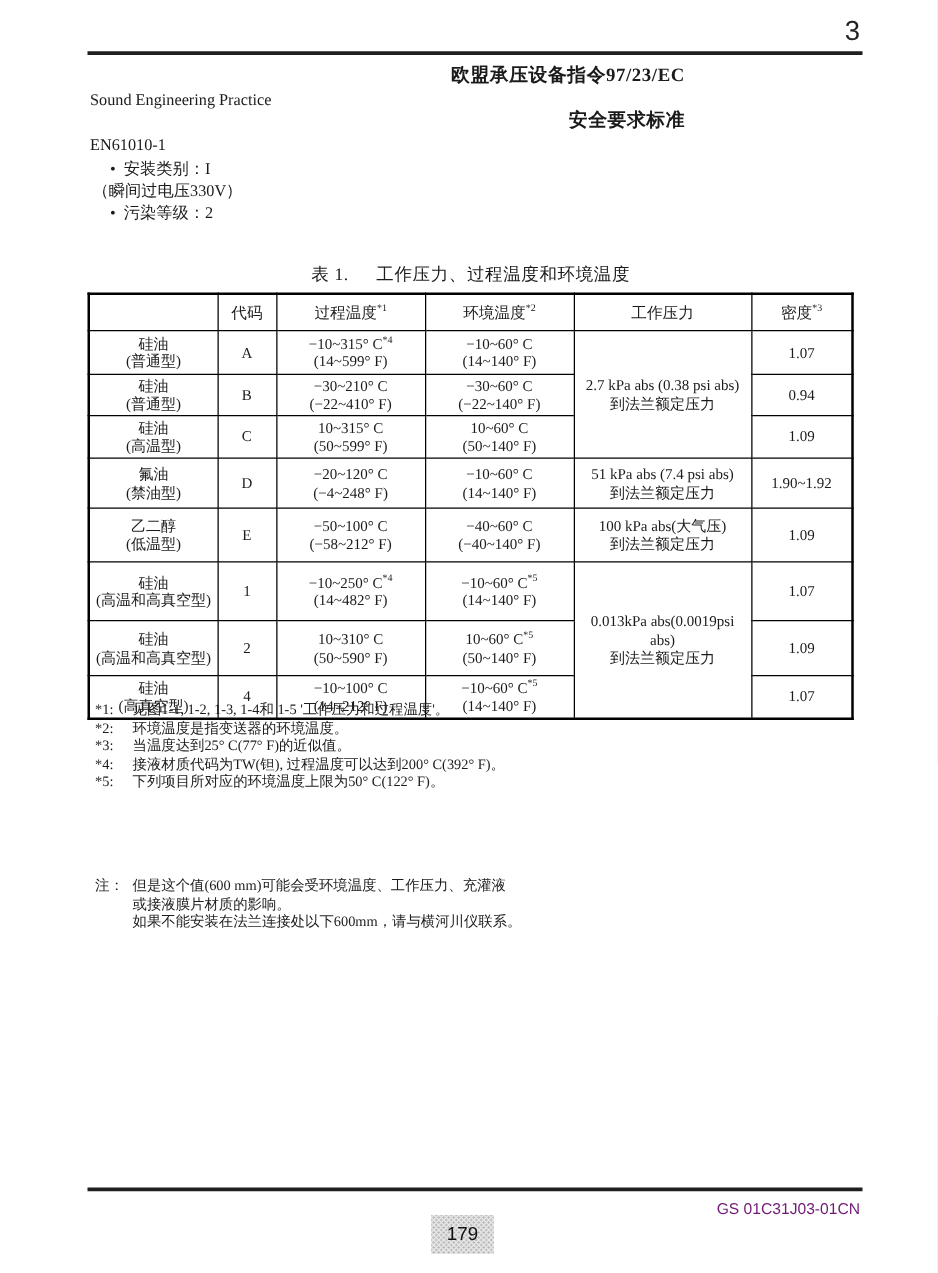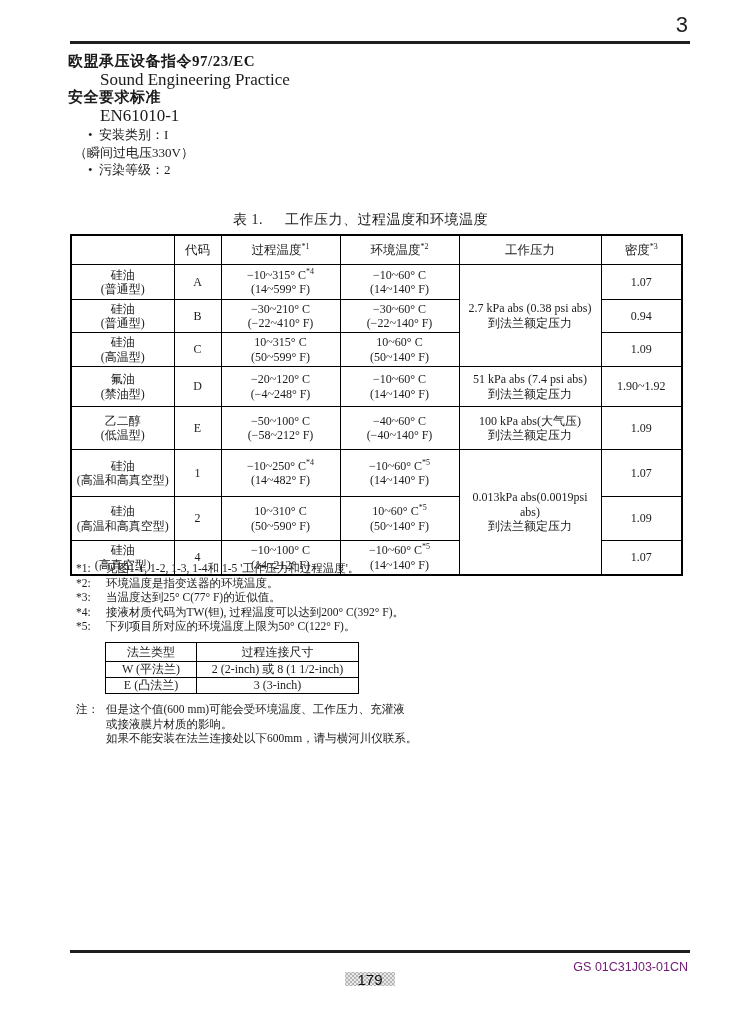--- a/index.html
+++ b/index.html
@@ -6,28 +6,28 @@
   .page{position:relative;width:750px;height:1018px;background:#ffffff;margin:0 auto;
         font-family:"Liberation Serif", serif;color:#1b1b1b;overflow:hidden;}
 
   
   .top-pageno{position:absolute;top:12px;right:62px;font-size:22px;
               font-family:"Liberation Sans", sans-serif;color:#222;}
   .top-rule{position:absolute;left:70px;right:60px;top:41px;border-top:3px solid #1f1f1f;}
 
   
   .header-block{position:absolute;left:68px;top:52px;width:480px;}
-  .h-title{font-size:15px;font-weight:bold;line-height:19px;letter-spacing:.5px;}
-  .h-sub{font-size:17px;line-height:17px;margin-left:32px;}
+  .h-title{font-size:15px;font-weight:bold;line-height:19px;letter-spacing:.5px;text-align:right;}
+  .h-sub{font-size:13px;line-height:17px;margin-left:4px;}
   .bullets{margin-top:2px;font-size:13px;line-height:17.5px;margin-left:20px;}
   .bullet-row{white-space:pre;}
   .bullet-noind{margin-left:-14px;white-space:pre;}
 
   
-  .table-title{position:absolute;left:52px;top:211px;width:617px;text-align:center;
+  .table-title{position:absolute;left:68px;top:211px;width:617px;text-align:center;
                font-size:14px;letter-spacing:.5px;}
   .table-title .gap{display:inline-block;width:22px;}
 
   
   .maintable-wrap{position:absolute;left:70px;top:234px;}
   table.main{border-collapse:collapse;table-layout:fixed;width:520px;
              border:2px solid #000;}
   table.main th, table.main td{border:1px solid #000;font-size:12px;font-weight:normal;
              text-align:center;padding:1px 2px;line-height:14.5px;overflow:hidden;}
   table.main th{height:26px;font-size:12.5px;}
@@ -57,21 +57,21 @@
 
   
   .note{position:absolute;left:76px;top:702px;font-size:11.5px;line-height:14.5px;display:flex;}
   .note-label{width:30px;flex:none;}
   .note-lines div{white-space:pre;}
 
   
   .bottom-rule{position:absolute;left:70px;right:60px;top:950px;border-top:3px solid #1f1f1f;}
   .doc-number{position:absolute;right:62px;top:960px;font-size:12.5px;
               font-family:"Liberation Sans", sans-serif;color:#701a75;}
-  .bottom-pageno{position:absolute;left:345px;top:972px;width:50px;height:14px;
+  .bottom-pageno{position:absolute;left:345px;top:972px;width:50px;height:31px;
       display:flex;align-items:center;justify-content:center;
       font-family:"Liberation Sans", sans-serif;font-size:15px;color:#111;
       background-color:#e9e9e9;
       background-image:radial-gradient(#b5b5b5 28%, transparent 30%),
                        radial-gradient(#b5b5b5 28%, transparent 30%);
       background-size:4px 4px;background-position:0 0,2px 2px;}
 </style>
 </head>
 <body>
 
@@ -279,42 +279,20 @@
     <div class="fn-row">
         <span class="fn-marker">*4:</span>
         <span class="fn-text">接液材质代码为TW(钽), 过程温度可以达到200° C(392° F)。</span>
       </div>
     <div class="fn-row">
         <span class="fn-marker">*5:</span>
         <span class="fn-text">下列项目所对应的环境温度上限为50° C(122° F)。</span>
       </div>
   </div>
 
-  <div class="flangetable-wrap">
-    <table class="flange">
-      <colgroup>
-          <col class="fc1">
-          <col class="fc2">
-        </colgroup>
-      <tbody>
-          <tr>
-        <th>法兰类型</th>
-        <th>过程连接尺寸</th>
-      </tr>
-      <tr>
-        <td>W (平法兰)</td>
-        <td>2 (2-inch) 或 8 (1 1/2-inch)</td>
-      </tr>
-      <tr>
-        <td>E (凸法兰)</td>
-        <td>3 (3-inch)</td>
-      </tr>
-    </tbody>
-      </table>
-  </div>
 
   <div class="note">
     <div class="note-label">注：</div>
     <div class="note-lines">
       <div>但是这个值(600 mm)可能会受环境温度、工作压力、充灌液</div>
       <div>或接液膜片材质的影响。</div>
       <div>如果不能安装在法兰连接处以下600mm，请与横河川仪联系。</div>
     </div>
   </div>
 

